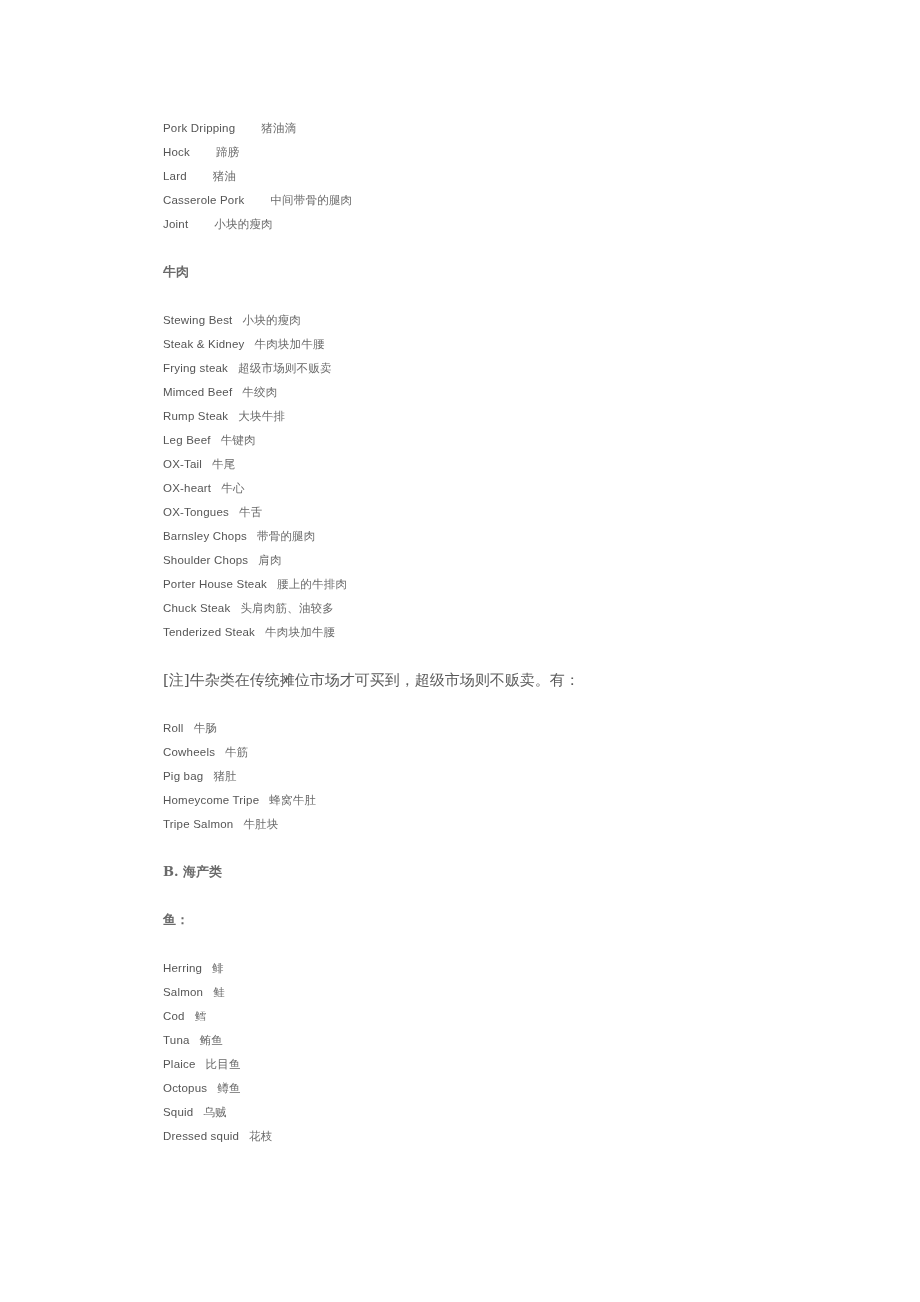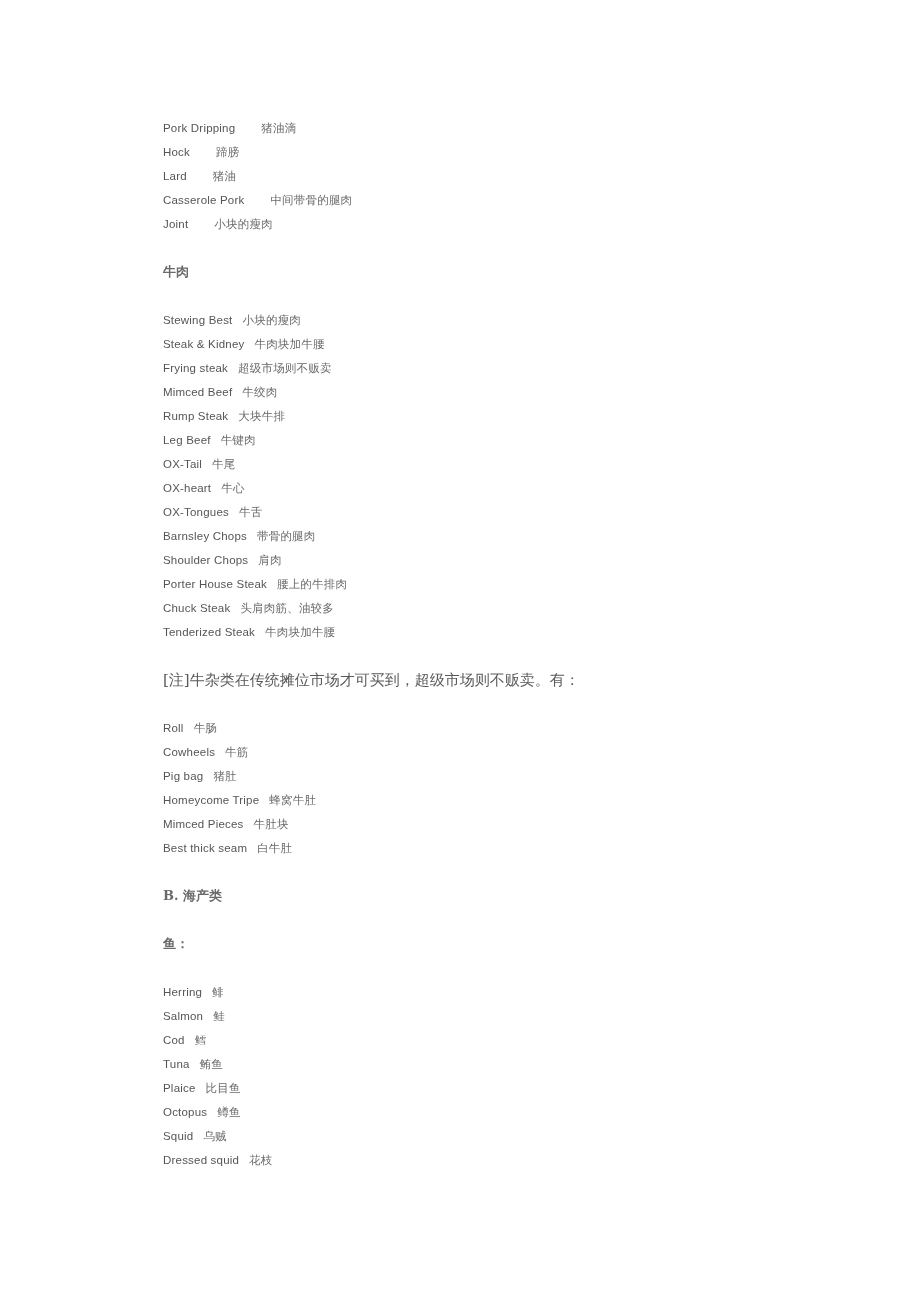--- a/index.html
+++ b/index.html
@@ -92,22 +92,21 @@
       <div class="line"><span class="en">Porter  House  Steak</span><span class="zh">腰上的牛排肉</span></div>
       <div class="line"><span class="en">Chuck  Steak</span><span class="zh">头肩肉筋、油较多</span></div>
       <div class="line"><span class="en">Tenderized  Steak</span><span class="zh">牛肉块加牛腰</span></div>
       <div class="spacer"></div>
       <div class="note">[注]牛杂类在传统摊位市场才可买到，超级市场则不贩卖。有：</div>
       <div class="spacer"></div>
       <div class="line"><span class="en">Roll</span><span class="zh">牛肠</span></div>
       <div class="line"><span class="en">Cowheels</span><span class="zh">牛筋</span></div>
       <div class="line"><span class="en">Pig  bag</span><span class="zh">猪肚</span></div>
       <div class="line"><span class="en">Homeycome  Tripe</span><span class="zh">蜂窝牛肚</span></div>
-      <div class="line"><span class="en">Mimced  Pieces</span><span class="zh">牛肚块</span></div>
-      <div class="line"><span class="en">Best  thick  seam</span><span class="zh">白牛肚</span></div>
+      <div class="line"><span class="en">Tripe  Salmon</span><span class="zh">牛肚块</span></div>
       <div class="spacer"></div>
       <div class="heading">B.  海产类</div>
       <div class="spacer"></div>
       <div class="heading">鱼：</div>
       <div class="spacer"></div>
       <div class="line"><span class="en">Herring</span><span class="zh">鲱</span></div>
       <div class="line"><span class="en">Salmon</span><span class="zh">鲑</span></div>
       <div class="line"><span class="en">Cod</span><span class="zh">鳕</span></div>
       <div class="line"><span class="en">Tuna</span><span class="zh">鲔鱼</span></div>
       <div class="line"><span class="en">Plaice</span><span class="zh">比目鱼</span></div>

